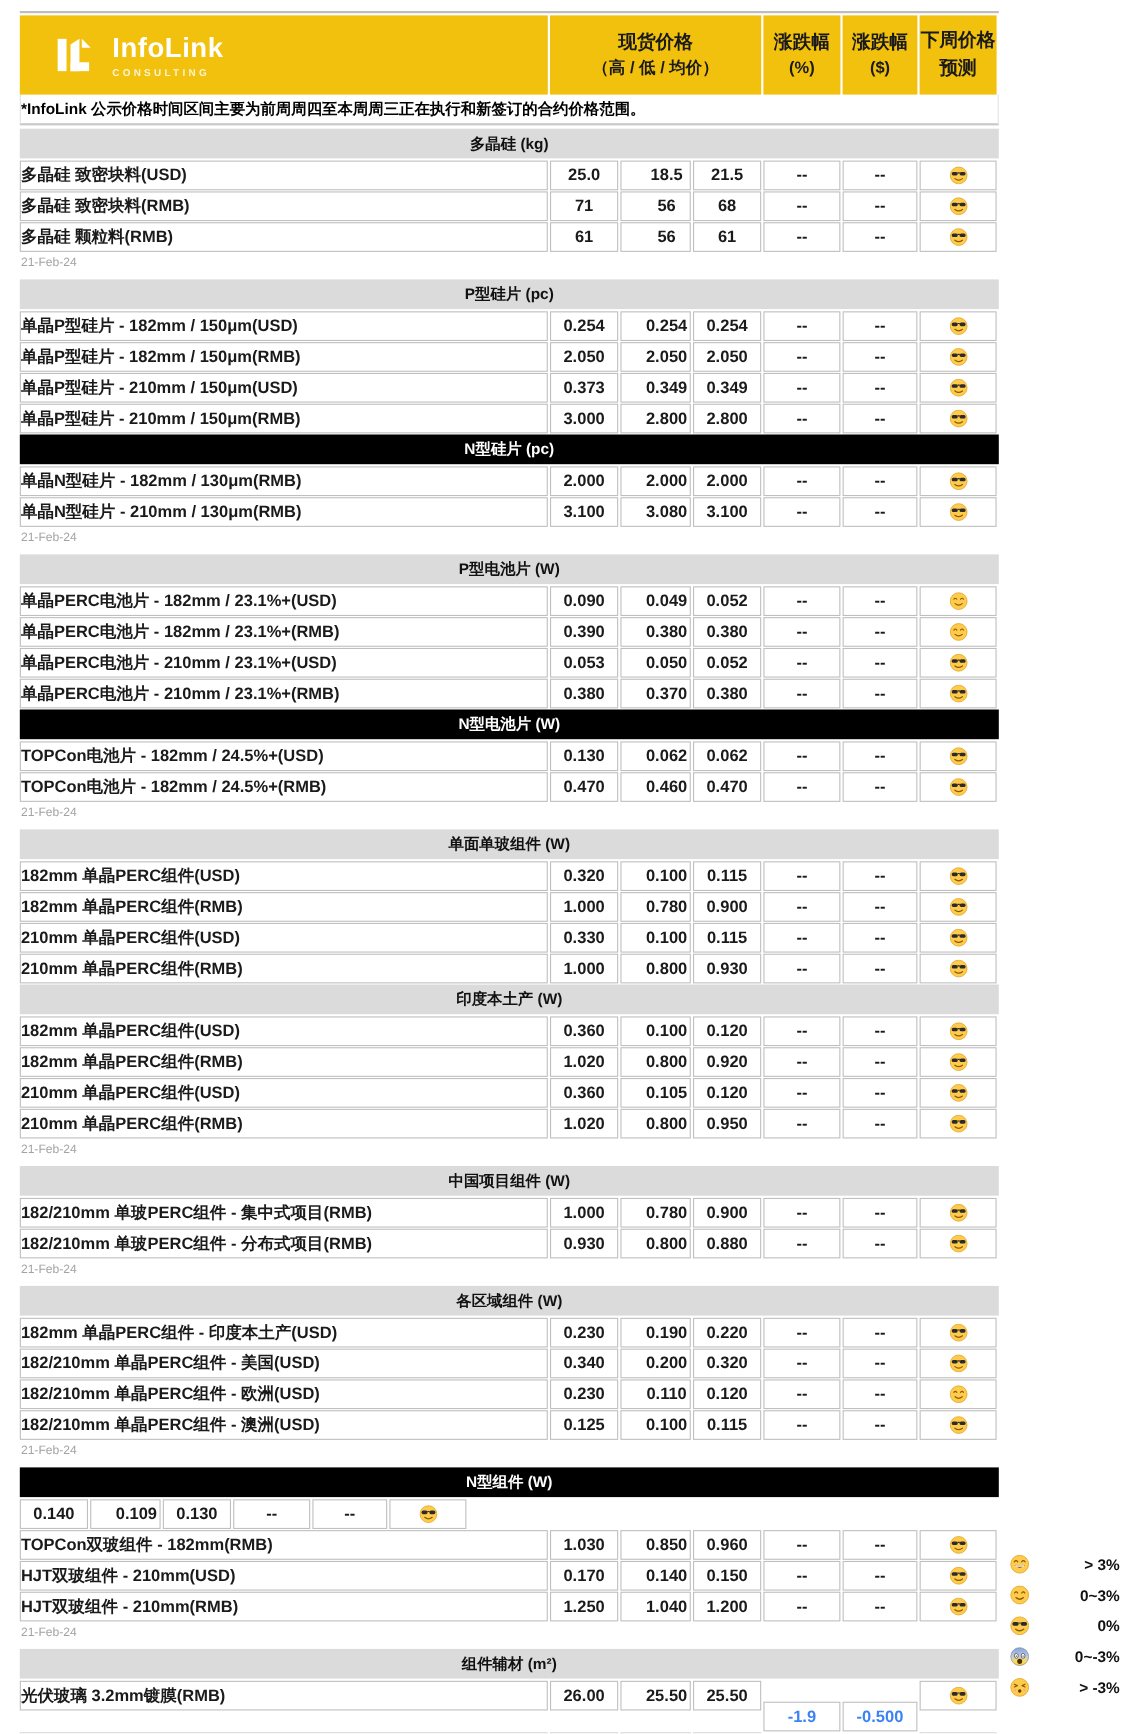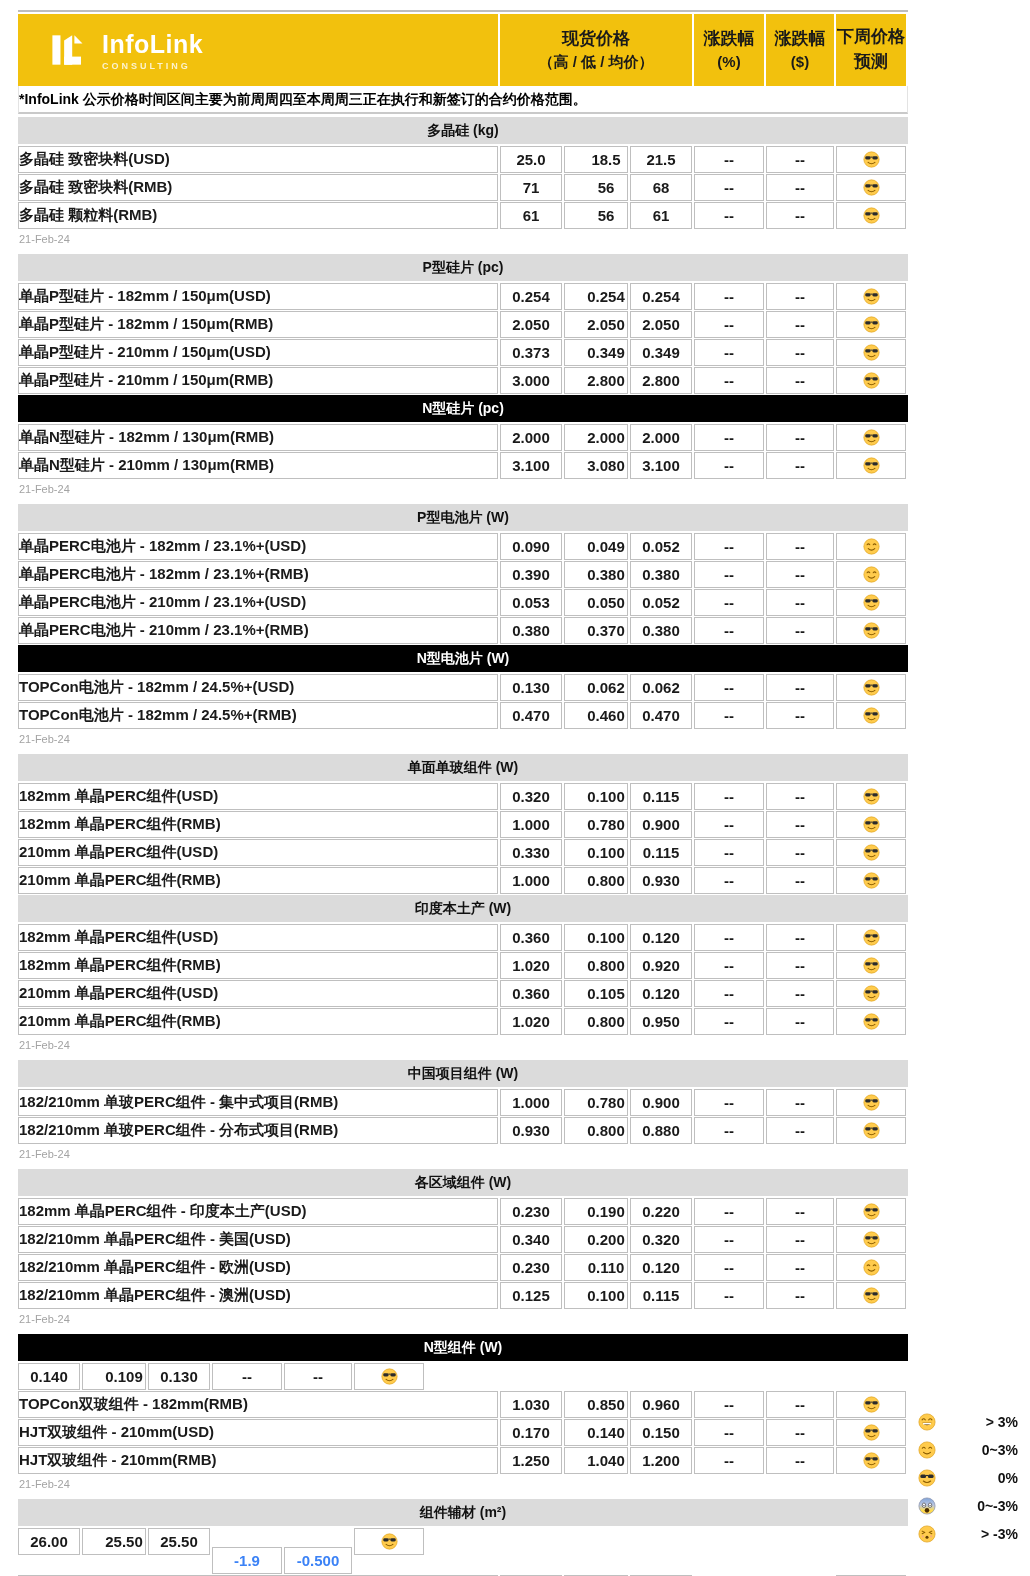--- a/index.html
+++ b/index.html
@@ -624,20 +624,21 @@
               <svg class="emo" viewBox="0 0 20 20">
                 <use href="#emo-sunglasses"></use>
               </svg>
             </div>
           </div>
           <div class="gdate">21-Feb-24</div>
         </div>
         <div class="group">
           <div class="shead light">组件辅材 (m²)</div>
           <div class="trow">
+            <div class="tcell c-desc">光伏玻璃 3.2mm镀膜(RMB)</div>
             <div class="tcell c-high">26.00</div>
             <div class="tcell c-low">25.50</div>
             <div class="tcell c-avg">25.50</div>
             <div class="tcell c-pct neg">-1.9</div>
             <div class="tcell c-usd neg">-0.500</div>
             <div class="tcell c-fc">
               <svg class="emo" viewBox="0 0 20 20">
                 <use href="#emo-sunglasses"></use>
               </svg>
             </div>

